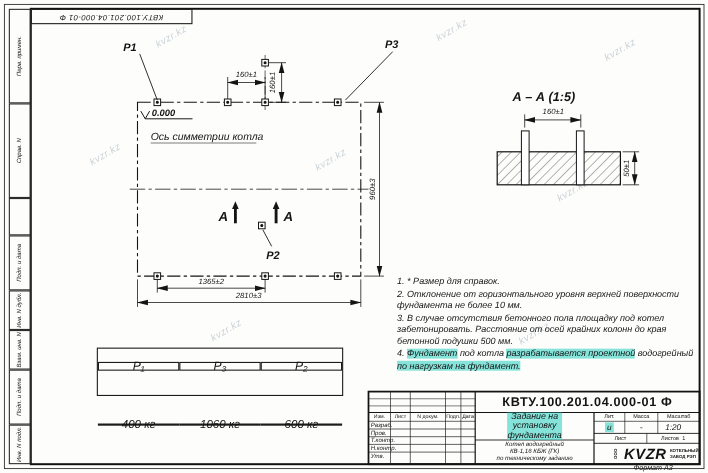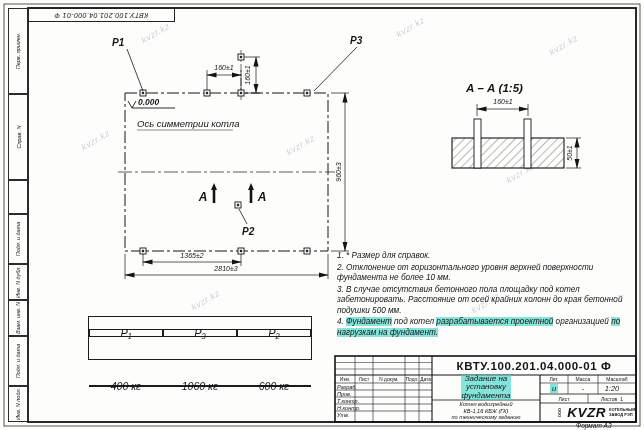--- a/index.html
+++ b/index.html
@@ -15,21 +15,21 @@
   .lstrip{left:8px;top:8px;width:20px;height:414px;z-index:2;}
   .vcell{box-sizing:border-box;border:0.8px solid #2c2c2c;width:20px;display:flex;
          align-items:center;justify-content:center;overflow:hidden;}
   .vcell span{transform:rotate(-90deg);white-space:nowrap;font-size:5.5px;font-style:italic;}
   
   .stampTL{left:28px;top:8px;width:147px;height:14px;box-sizing:border-box;
            border:1.2px solid #222;display:flex;align-items:center;justify-content:center;z-index:2;}
   .stampTL span{transform:rotate(180deg);font-size:7px;font-style:italic;letter-spacing:.4px;white-space:nowrap;}
   
   .notes{left:337px;top:251px;width:298px;font-size:8.2px;font-style:italic;line-height:1.28;z-index:2;}
-  .notes div{margin-bottom:1px;}
+  .notes div{margin-bottom:1px;margin-left:24px;}
   .hl{background:rgba(61,211,196,.62);}
   
   .ltable{left:88px;top:316px;z-index:2;display:grid;grid-template-columns:74px 74px 74px;
           grid-template-rows:20px 22px;border:1.4px solid #1c1c1c;}
   .ltable .c{box-sizing:border-box;border:0.8px solid #1c1c1c;display:flex;align-items:center;
              justify-content:center;font-style:italic;}
   .ltable .h{font-size:11px;margin-top:12px;}
   .ltable .v{font-size:10.5px;margin-top:48px;}
   
   .tbtxt{position:absolute;display:flex;align-items:center;justify-content:center;z-index:3;
@@ -213,21 +213,21 @@
   </div>
 
   <div class="abs stampTL">
     <span>КВТУ.100.201.04.000-01 Ф</span>
   </div>
 
   <div class="abs notes">
     <div>1. * Размер для справок.</div>
     <div>2. Отклонение от горизонтального уровня верхней поверхности фундамента не более 10 мм.</div>
     <div>3. В случае отсутствия бетонного пола площадку под котел забетонировать. Расстояние от осей крайних колонн до края бетонной подушки 500 мм.</div>
-    <div><span>4. </span><span class="hl">Фундамент</span><span> под котел </span><span class="hl">разрабатывается проектной</span><span> организацией </span><span class="hl">по нагрузкам на фундамент.</span></div>
+    <div><span>4. </span><span class="hl">Фундамент</span><span> под котла </span><span class="hl">разрабатывается проектной</span><span> водогрейный </span><span class="hl">по нагрузкам на фундамент.</span></div>
   </div>
 
   <div class="abs ltable">
     <div class="c h">P₁</div>
     <div class="c h">P₃</div>
     <div class="c h">P₂</div>
     <div class="c v">400 кг</div>
     <div class="c v">1060 кг</div>
     <div class="c v">600 кг</div>
   </div>

